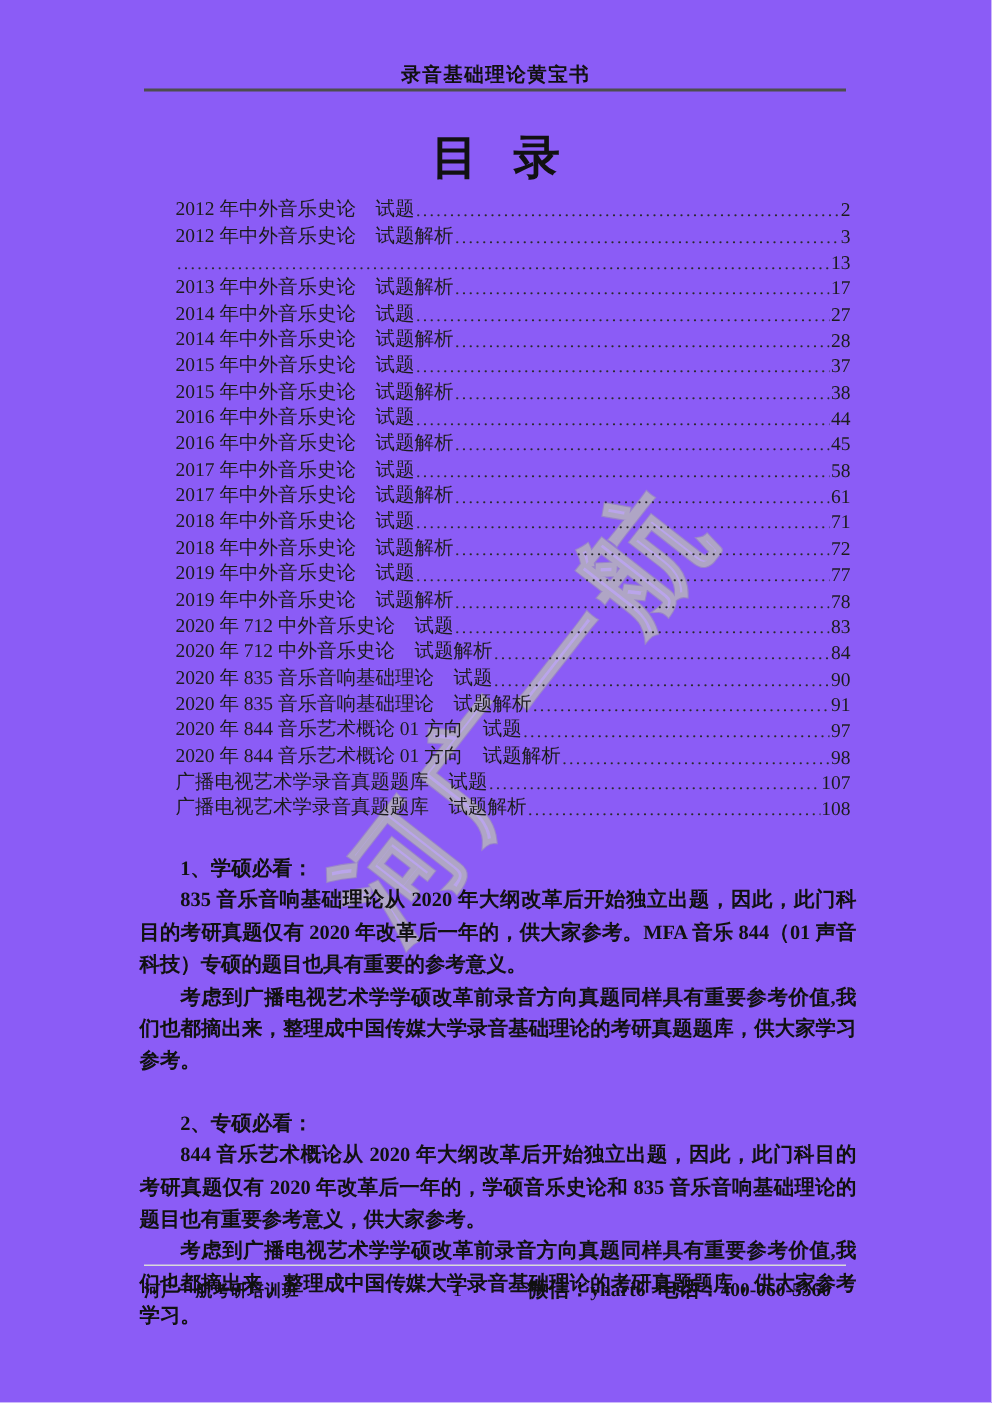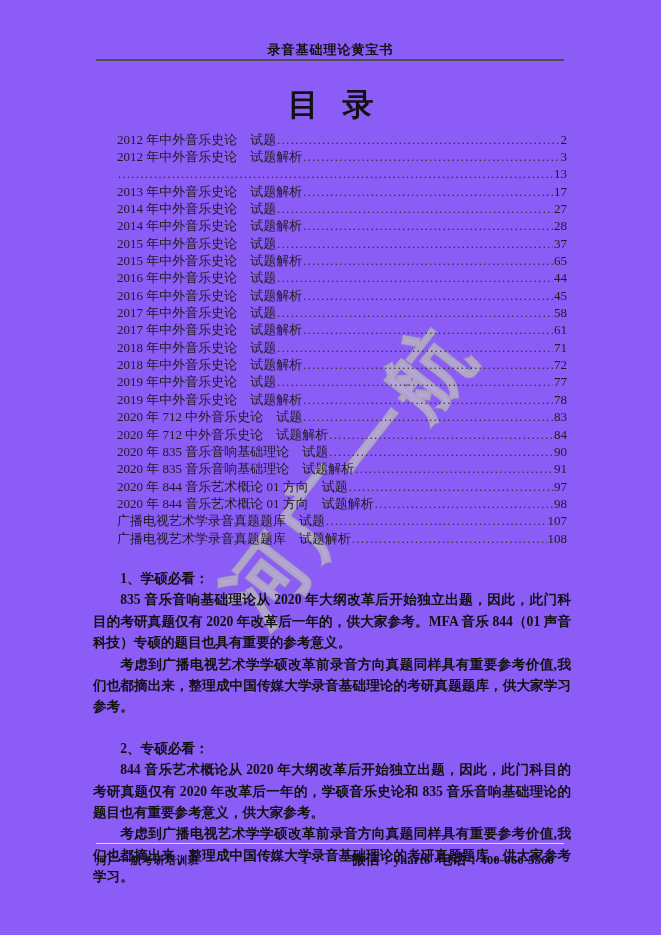--- a/index.html
+++ b/index.html
@@ -59,21 +59,21 @@
   }
 
   
   .toc {
     position: absolute;
     top: 131px; left: 117px;
     width: 450px;
   }
   .toc-row {
     display: flex;
-    align-items: center;
+    align-items: flex-end;
     height: 17.35px;
     font-size: 13px;
     color: #1c1c1c;
     cursor: pointer;
   }
   .toc-label { white-space: nowrap; }
   .toc-dots {
     flex: 1;
     overflow: hidden;
     white-space: nowrap;
@@ -199,21 +199,21 @@
 
       <div class="toc-row">
         <span class="toc-label">2015 年中外音乐史论　试题</span>
         <span class="toc-dots"></span>
         <span class="toc-page">37</span>
       </div>
 
       <div class="toc-row">
         <span class="toc-label">2015 年中外音乐史论　试题解析</span>
         <span class="toc-dots"></span>
-        <span class="toc-page">65</span>
+        <span class="toc-page">38</span>
       </div>
 
       <div class="toc-row">
         <span class="toc-label">2016 年中外音乐史论　试题</span>
         <span class="toc-dots"></span>
         <span class="toc-page">44</span>
       </div>
 
       <div class="toc-row">
         <span class="toc-label">2016 年中外音乐史论　试题解析</span>

